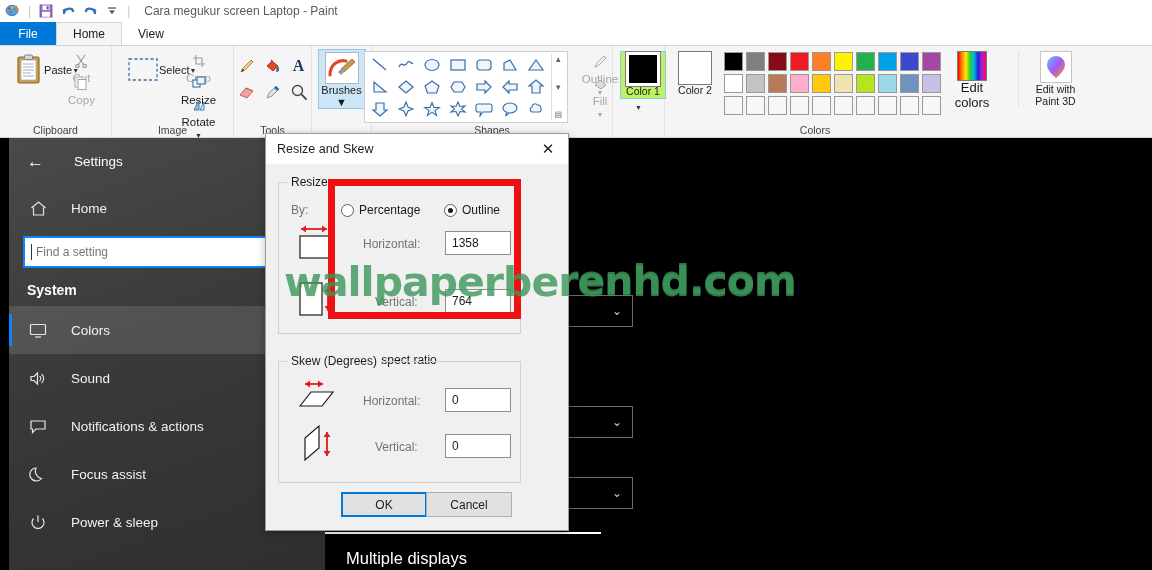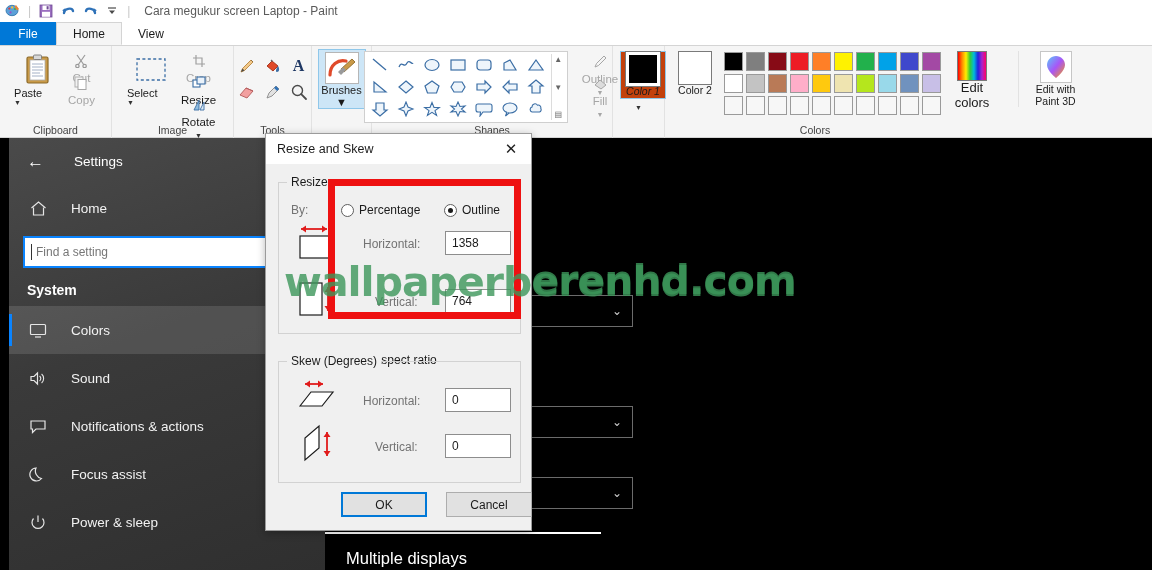--- a/index.html
+++ b/index.html
@@ -44,21 +44,21 @@
     display: flex; align-items: stretch;
   }
   .rgroup { position: relative; display: flex; flex-direction: column;
     align-items: center; justify-content: flex-start;
     border-right: 1px solid #e2e2e2; padding: 3px 6px 0; height: 92px; }
   .rgroup-label { position: absolute; bottom: 2px; left: 0; right: 0;
     text-align: center; font-size: 10.5px; color: #444; }
   .rgroup-body { display: flex; align-items: flex-start; gap: 4px;
     padding-top: 2px; }
 
-  .bigbtn { display: flex; flex-direction: column; 
+  .bigbtn { display: flex; flex-direction: row; align-items: center;
     width: 48px; font-size: 11px; color: #1b1b1b; padding-top: 2px; }
   .bigbtn .glyph { height: 34px; display: flex; align-items: center;
     justify-content: center; }
   .bigbtn .caret { font-size: 7px; line-height: 7px; color: #333; }
 
   .smallcol { display: flex; flex-direction: column; gap: 2px;
     padding-top: 3px; }
   .smallbtn { display: flex; align-items: center; gap: 4px;
     font-size: 11.5px; color: #1b1b1b; height: 20px; padding: 0 2px; flex-direction: column; }
   .smallbtn.disabled { color: #a6a6a6; }
@@ -91,21 +91,21 @@
 
   
   .sizestack { display: flex; flex-direction: column; gap: 4px;
     align-items: center; padding-top: 6px; }
   .sizeline { background: #23395b; width: 34px; }
 
   
   .colorbig { display: flex; flex-direction: column; align-items: center;
     width: 46px; font-size: 10.5px; color: #1b1b1b; }
   .colorbig .sw { width: 34px; height: 34px; border: 1px solid #7a7a7a; }
-  .colorbig.sel { background: #c2410c; border: 1px solid #8fc7ea; font-style: italic; }
+  .colorbig.sel { background: #bef264; border: 1px solid #8fc7ea; }
   .palette { display: grid; grid-template-columns: repeat(10, 22px);
     grid-auto-rows: 22px; padding-top: 1px; }
   .pcell { width: 19px; height: 19px; border: 1px solid #9a9a9a; }
   .editcolors { display: flex; flex-direction: column; align-items: center;
     width: 44px; font-size: 13px; color: #1b1b1b; line-height: 1.15;
     text-align: center; }
   .rainbow { width: 30px; height: 30px; border: 1px solid #7a7a7a;
     background: linear-gradient(to right,
       #ff0000,#ff8800,#ffee00,#33cc33,#00bbdd,#2222dd,#aa22cc,#ff0066); }
   .paint3d { display: flex; flex-direction: column; align-items: center;
@@ -151,21 +151,21 @@
   .main-heading { position: absolute; color: #fff; font-size: 16.5px; }
   .white-rule { position: absolute; background: #fff; height: 2px; }
 
   
   .watermark { position: absolute; left: 284px; top: 258px;
     font-family: "DejaVu Sans", sans-serif; font-weight: bold;
     font-size: 41px; color: rgba(60,150,90,0.80);
     letter-spacing: -1px; white-space: nowrap; pointer-events: none; }
 
   
-  .dialog { position: absolute; left: 265px; top: 133px; width: 267px;
+  .dialog { position: absolute; left: 265px; top: 133px; width: 304px;
     height: 398px; background: #f0f0f0; border: 1px solid #9b9b9b;
     box-shadow: 0 2px 8px rgba(0,0,0,0.28); text-align: center; }
   .dlg-title { height: 30px; background: #fff; display: flex;
     align-items: center; justify-content: space-between; padding: 0 0 0 11px; }
   .dlg-title .t { font-size: 12.5px; color: #1b1b1b; }
   .dlg-close { width: 40px; height: 30px; display: flex;
     align-items: center; justify-content: center; font-size: 15px;
     color: #1b1b1b; }
   .fieldset { position: absolute; border: 1px solid #d2d2d2; }
   .fs-legend { position: absolute; top: -8px; left: 8px; background: #f0f0f0;
@@ -772,20 +772,20 @@
       </span>
 
       <span class="lbl" style="left:84px; top:32px;">Horizontal:</span>
       <span class="txtbox" style="left:166px; top:26px; width:66px; height:24px;">0</span>
 
       <span class="lbl" style="left:96px; top:78px;">Vertical:</span>
       <span class="txtbox" style="left:166px; top:72px; width:66px; height:24px;">0</span>
     </div>
 
     <div class="dlgbtn default" style="left:75px; top:358px; width:86px;">OK</div>
-    <div class="dlgbtn" style="left:180px; top:358px; width:86px;">Cancel</div>
+    <div class="dlgbtn" style="left:160px; top:358px; width:86px;">Cancel</div>
   </div>
 
   <div class="red-box" style="left:328px; top:179px; width:193px; height:140px;"></div>
 
   <div class="watermark">wallpaperberenhd.com</div>
 
 </div>
 
 </body></html>

